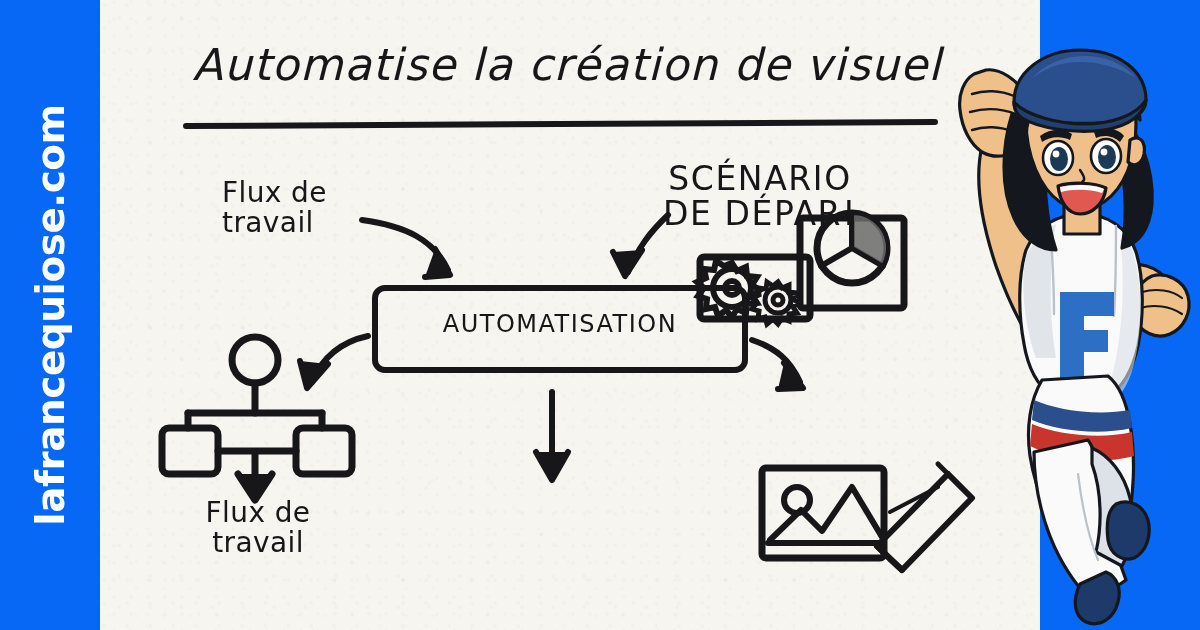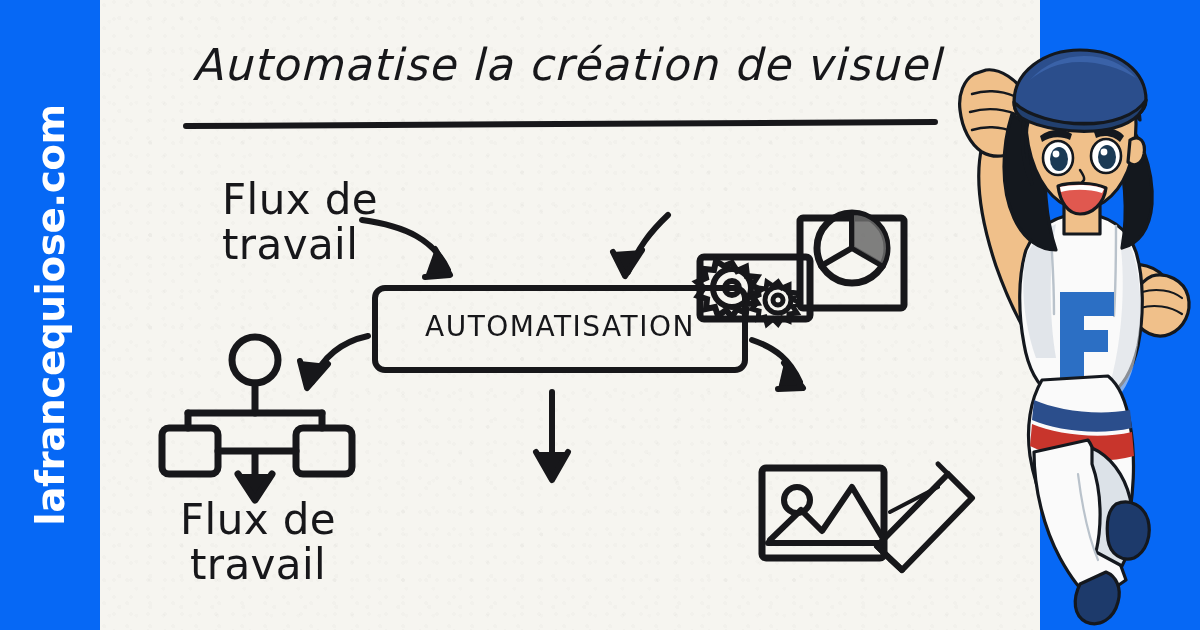--- a/index.html
+++ b/index.html
@@ -93,34 +93,34 @@
 
   .title {
     font-size: 44px;
     font-weight: 400;
     letter-spacing: 1.2px;
     font-style: italic;
     transform: skewX(-3deg);
   }
 
   .hand-lower {
-    font-size: 42px;
+    font-size: 28px;
     font-weight: 400;
     letter-spacing: 0.4px;
   }
 
   .hand-caps {
     font-size: 33px;
     font-weight: 400;
     letter-spacing: 1.6px;
     text-transform: uppercase;
   }
 
   .center-label {
-    font-size: 28px;
+    font-size: 24px;
     font-weight: 400;
     letter-spacing: 1.5px;
   }
 
   .ta-center { text-align: center; }
 
   
   .character {
     position: absolute;
     left: 930px; top: 28px;
@@ -206,20 +206,22 @@
         <path d="M 777 546 L 848 474 L 872 498 L 802 570 Z" stroke-width="6"></path>
         <path d="M 777 546 L 790 559 L 802 570" stroke-width="6"></path>
         <path d="M 790 512 L 838 487" stroke-width="4"></path>
         <path d="M 838 464 L 862 488" stroke-width="5"></path>
       </g>
     </svg>
 
     <div class="txt hand-lower" style="left:122px; top:178px;">Flux de
 travail</div>
 
+    <div class="txt hand-caps ta-center" style="left:540px; top:162px; width:240px;">SCÉNARIO
+DE DÉPAR!</div>
 
     <div class="txt center-label ta-center" style="left:275px; top:312px; width:370px;">AUTOMATISATION</div>
 
 
     <div class="txt hand-lower ta-center" style="left:68px; top:498px; width:180px;">Flux de
 travail</div>
 
 
   </div>
 

